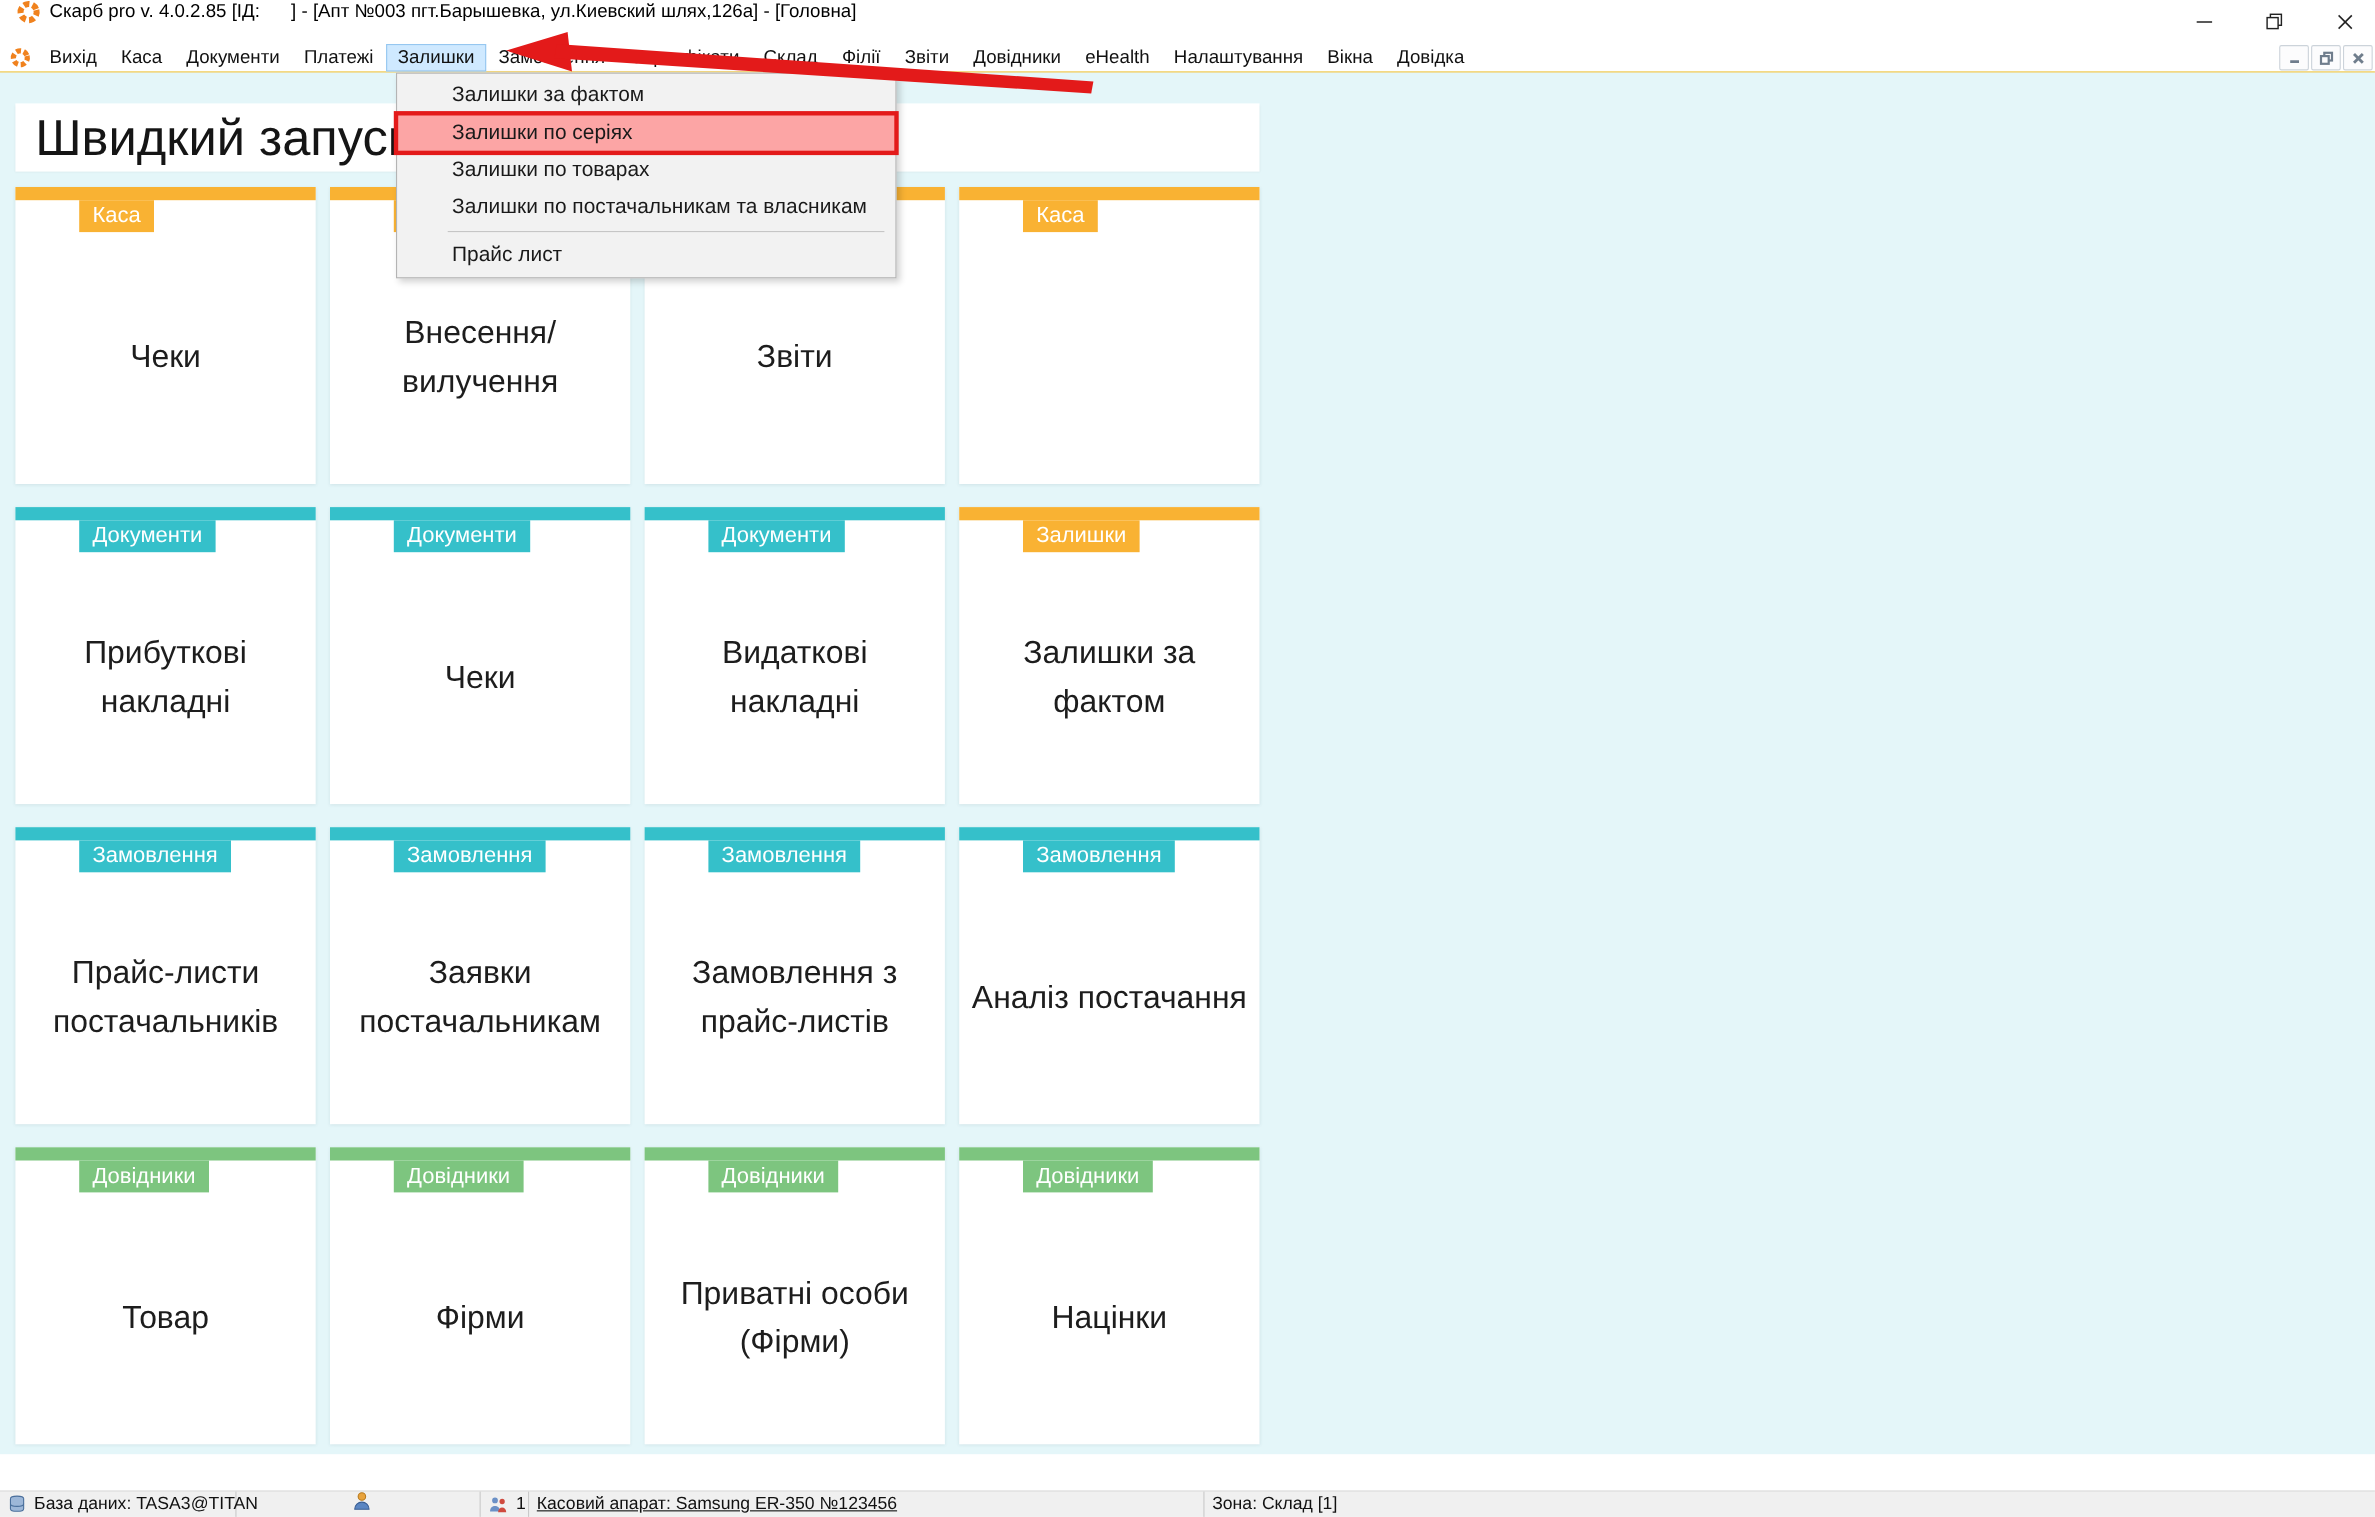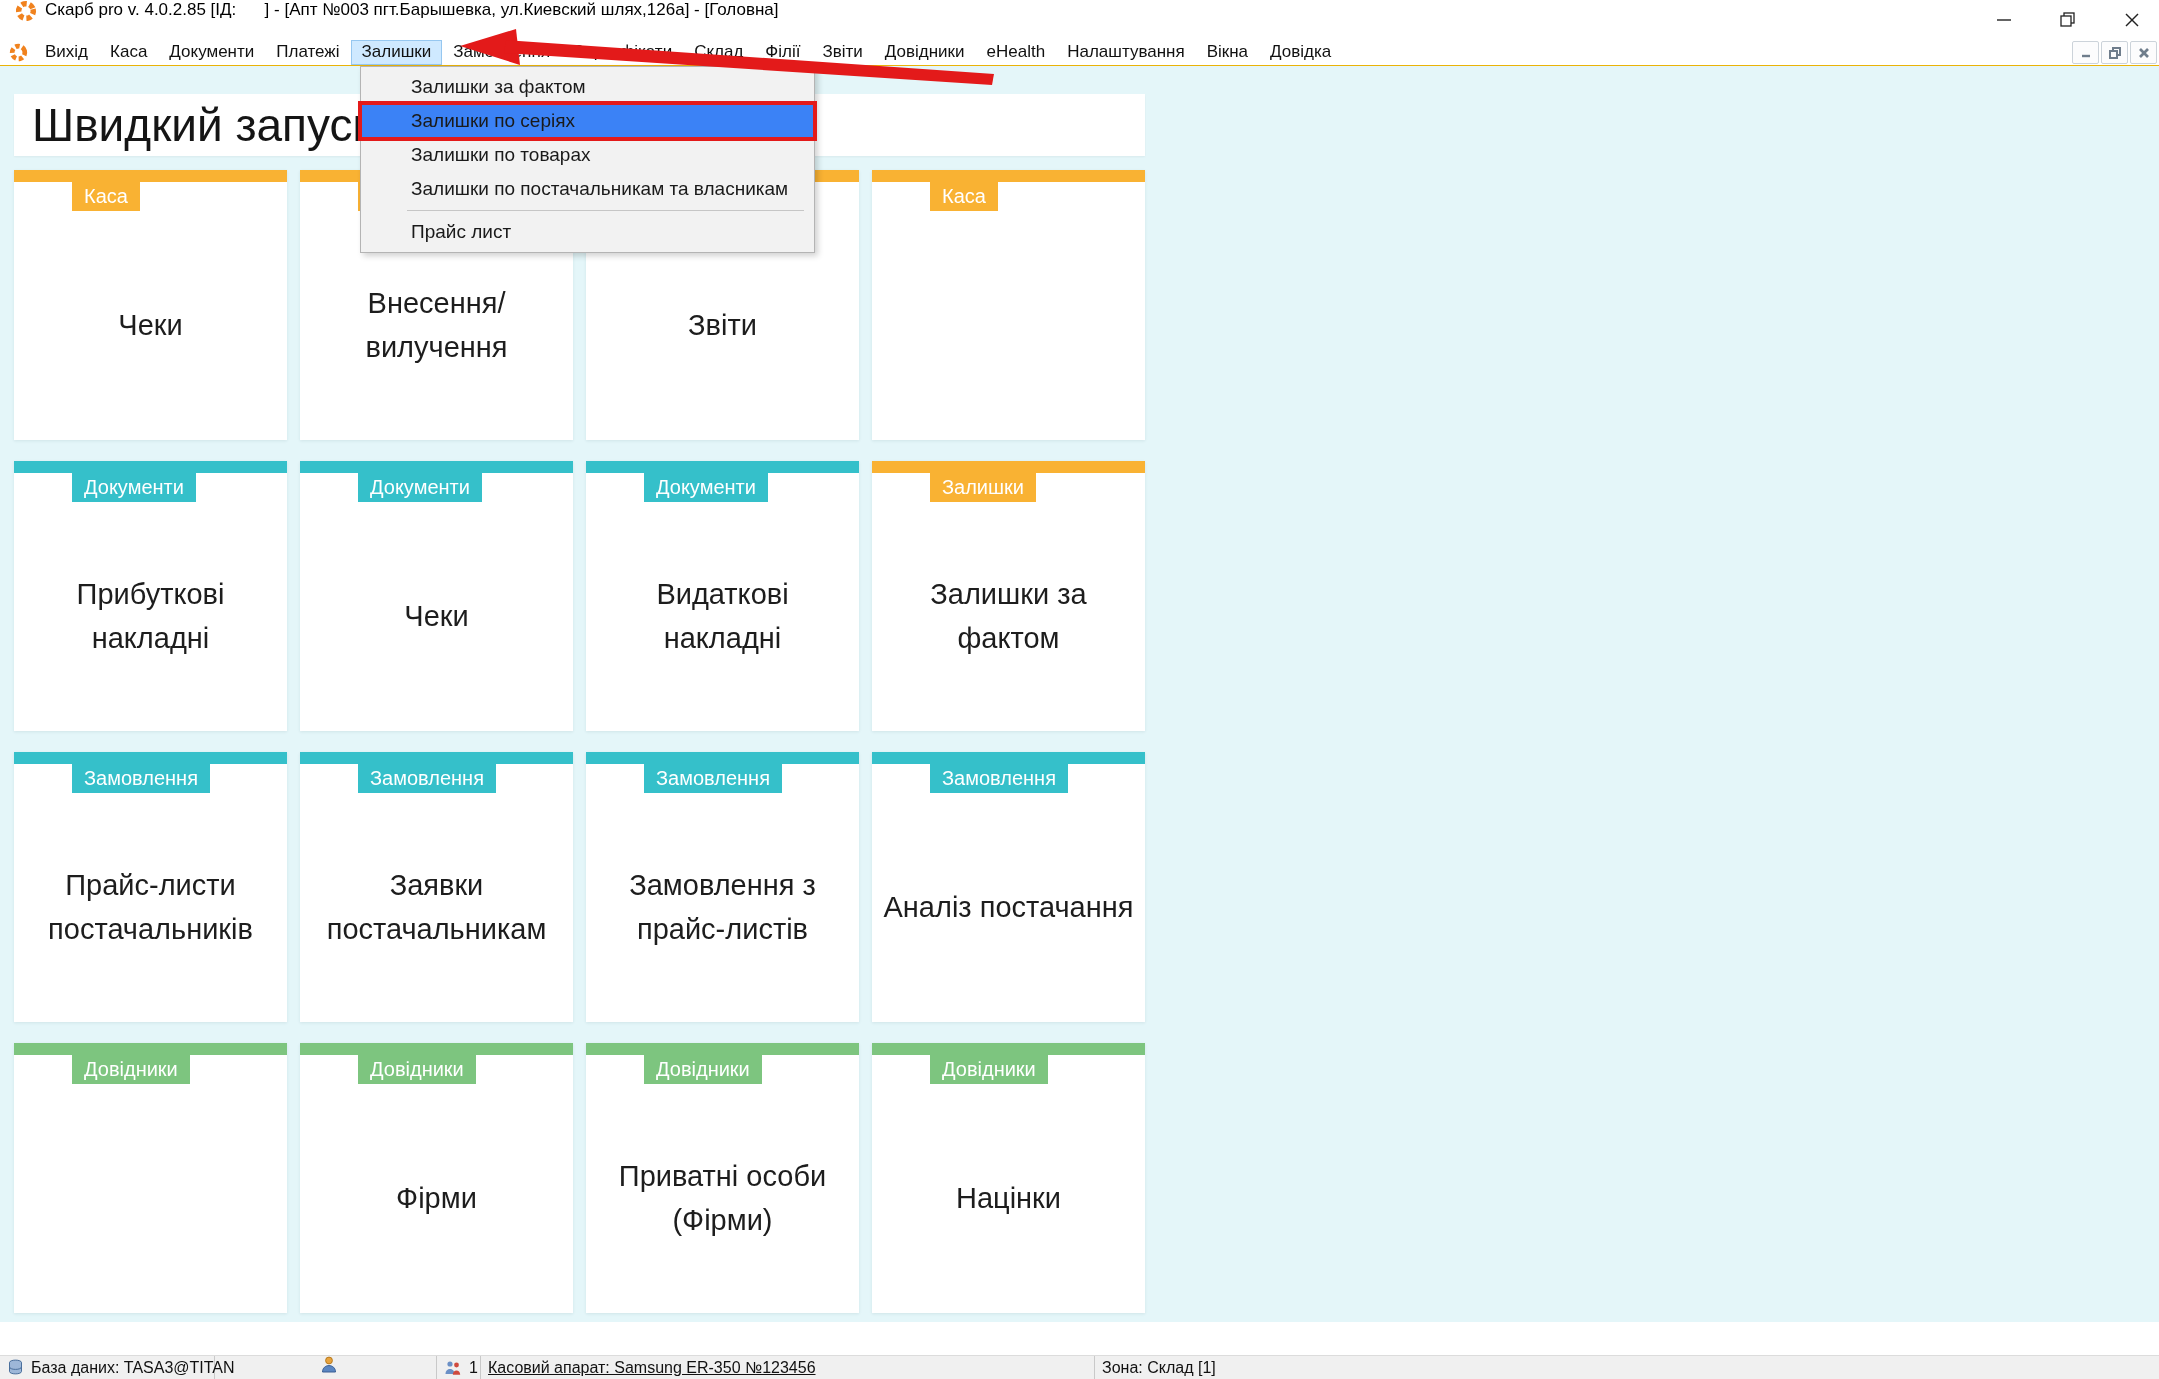--- a/index.html
+++ b/index.html
@@ -31,21 +31,21 @@
   .tile .bar { height:12px; width:100%; }
   .tile .tag { align-self:flex-start; margin-left:58px; padding:3px 12px 4px 12px; color:#ffffff; font-size:20px; line-height:22px; white-space:nowrap; }
   .cat-orange .bar, .cat-orange .tag { background:#f9b233; }
   .cat-teal .bar,   .cat-teal .tag   { background:#35c0ca; }
   .cat-green .bar,  .cat-green .tag  { background:#7dc57f; }
   .tile-label { flex:1; display:flex; align-items:center; justify-content:center; text-align:center; font-size:29px; line-height:1.5; color:#1d1d1d; padding:0 8px; overflow-wrap:break-word; word-break:break-word; }
 
   
   #dropdown { position:absolute; left:360px; top:66px; width:455px; background:#f2f2f2; border:1px solid #b4b4b4; box-shadow:3px 3px 6px rgba(0,0,0,0.18); z-index:50; padding:3px 0; }
   .dd-item { height:34px; display:flex; align-items:center; padding-left:50px; font-size:19px; color:#1a1a1a; white-space:nowrap; }
-  .dd-item.hl { background:#3b82f6; outline:4px solid #e31a1a; outline-offset:-1px; }
+  .dd-item.hl { background:#fca5a5; outline:4px solid #e31a1a; outline-offset:-1px; }
   .dd-sep { height:1px; background:#c6c6c6; margin:4px 10px 4px 46px; }
 
   
   #arrow-annotation { position:absolute; left:440px; top:22px; z-index:60; pointer-events:none; }
 
   
   #tabstrip { position:absolute; left:0; top:1380px; width:2159px; height:33px; background:#fafafa; }
   #tab-home { position:absolute; left:7px; top:1px; width:186px; height:30px; background:#fcdcae; border:2px solid #3f7ac2; font-size:16px; display:flex; align-items:center; padding-left:6px; color:#1a1a1a; }
 
   
@@ -186,20 +186,21 @@
         <div class="tile-label">Замовлення з прайс-листів</div>
       </div>
     <div class="tile cat-teal">
         <div class="bar"></div>
         <div class="tag">Замовлення</div>
         <div class="tile-label">Аналіз постачання</div>
       </div>
     <div class="tile cat-green">
         <div class="bar"></div>
         <div class="tag">Довідники</div>
+        <div class="tile-label">Товар</div>
       </div>
     <div class="tile cat-green">
         <div class="bar"></div>
         <div class="tag">Довідники</div>
         <div class="tile-label">Фірми</div>
       </div>
     <div class="tile cat-green">
         <div class="bar"></div>
         <div class="tag">Довідники</div>
         <div class="tile-label">Приватні особи (Фірми)</div>

